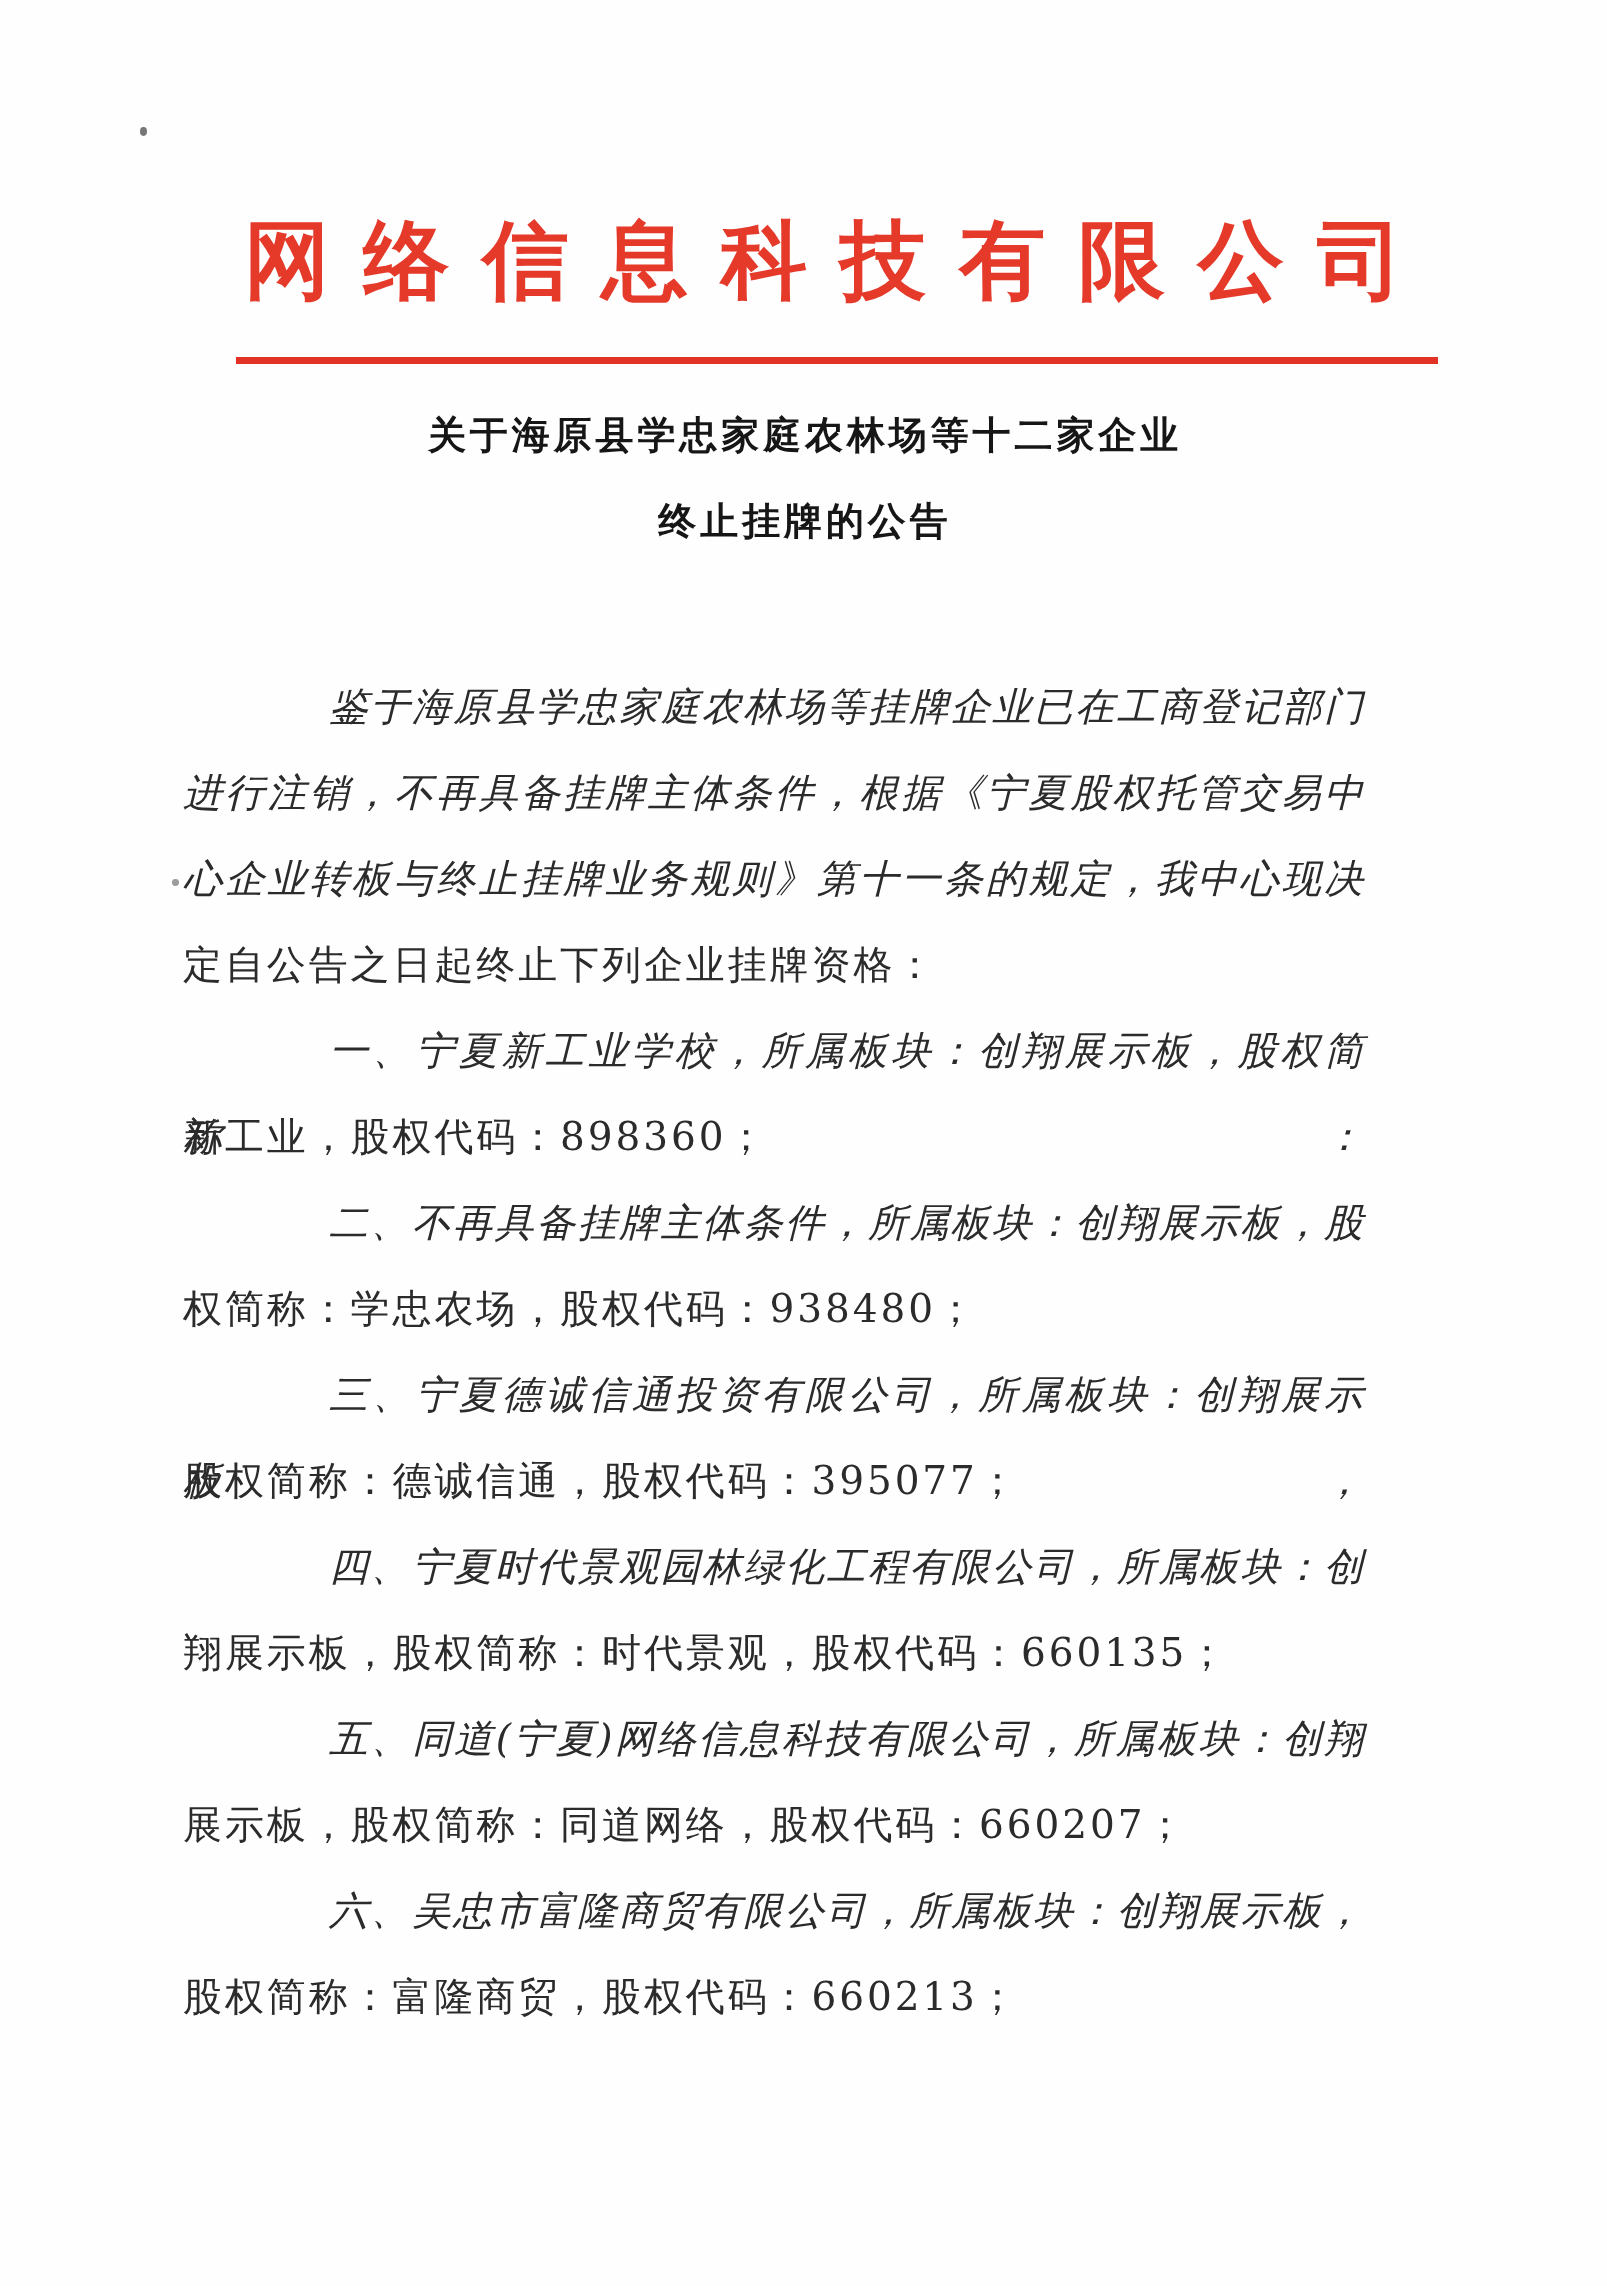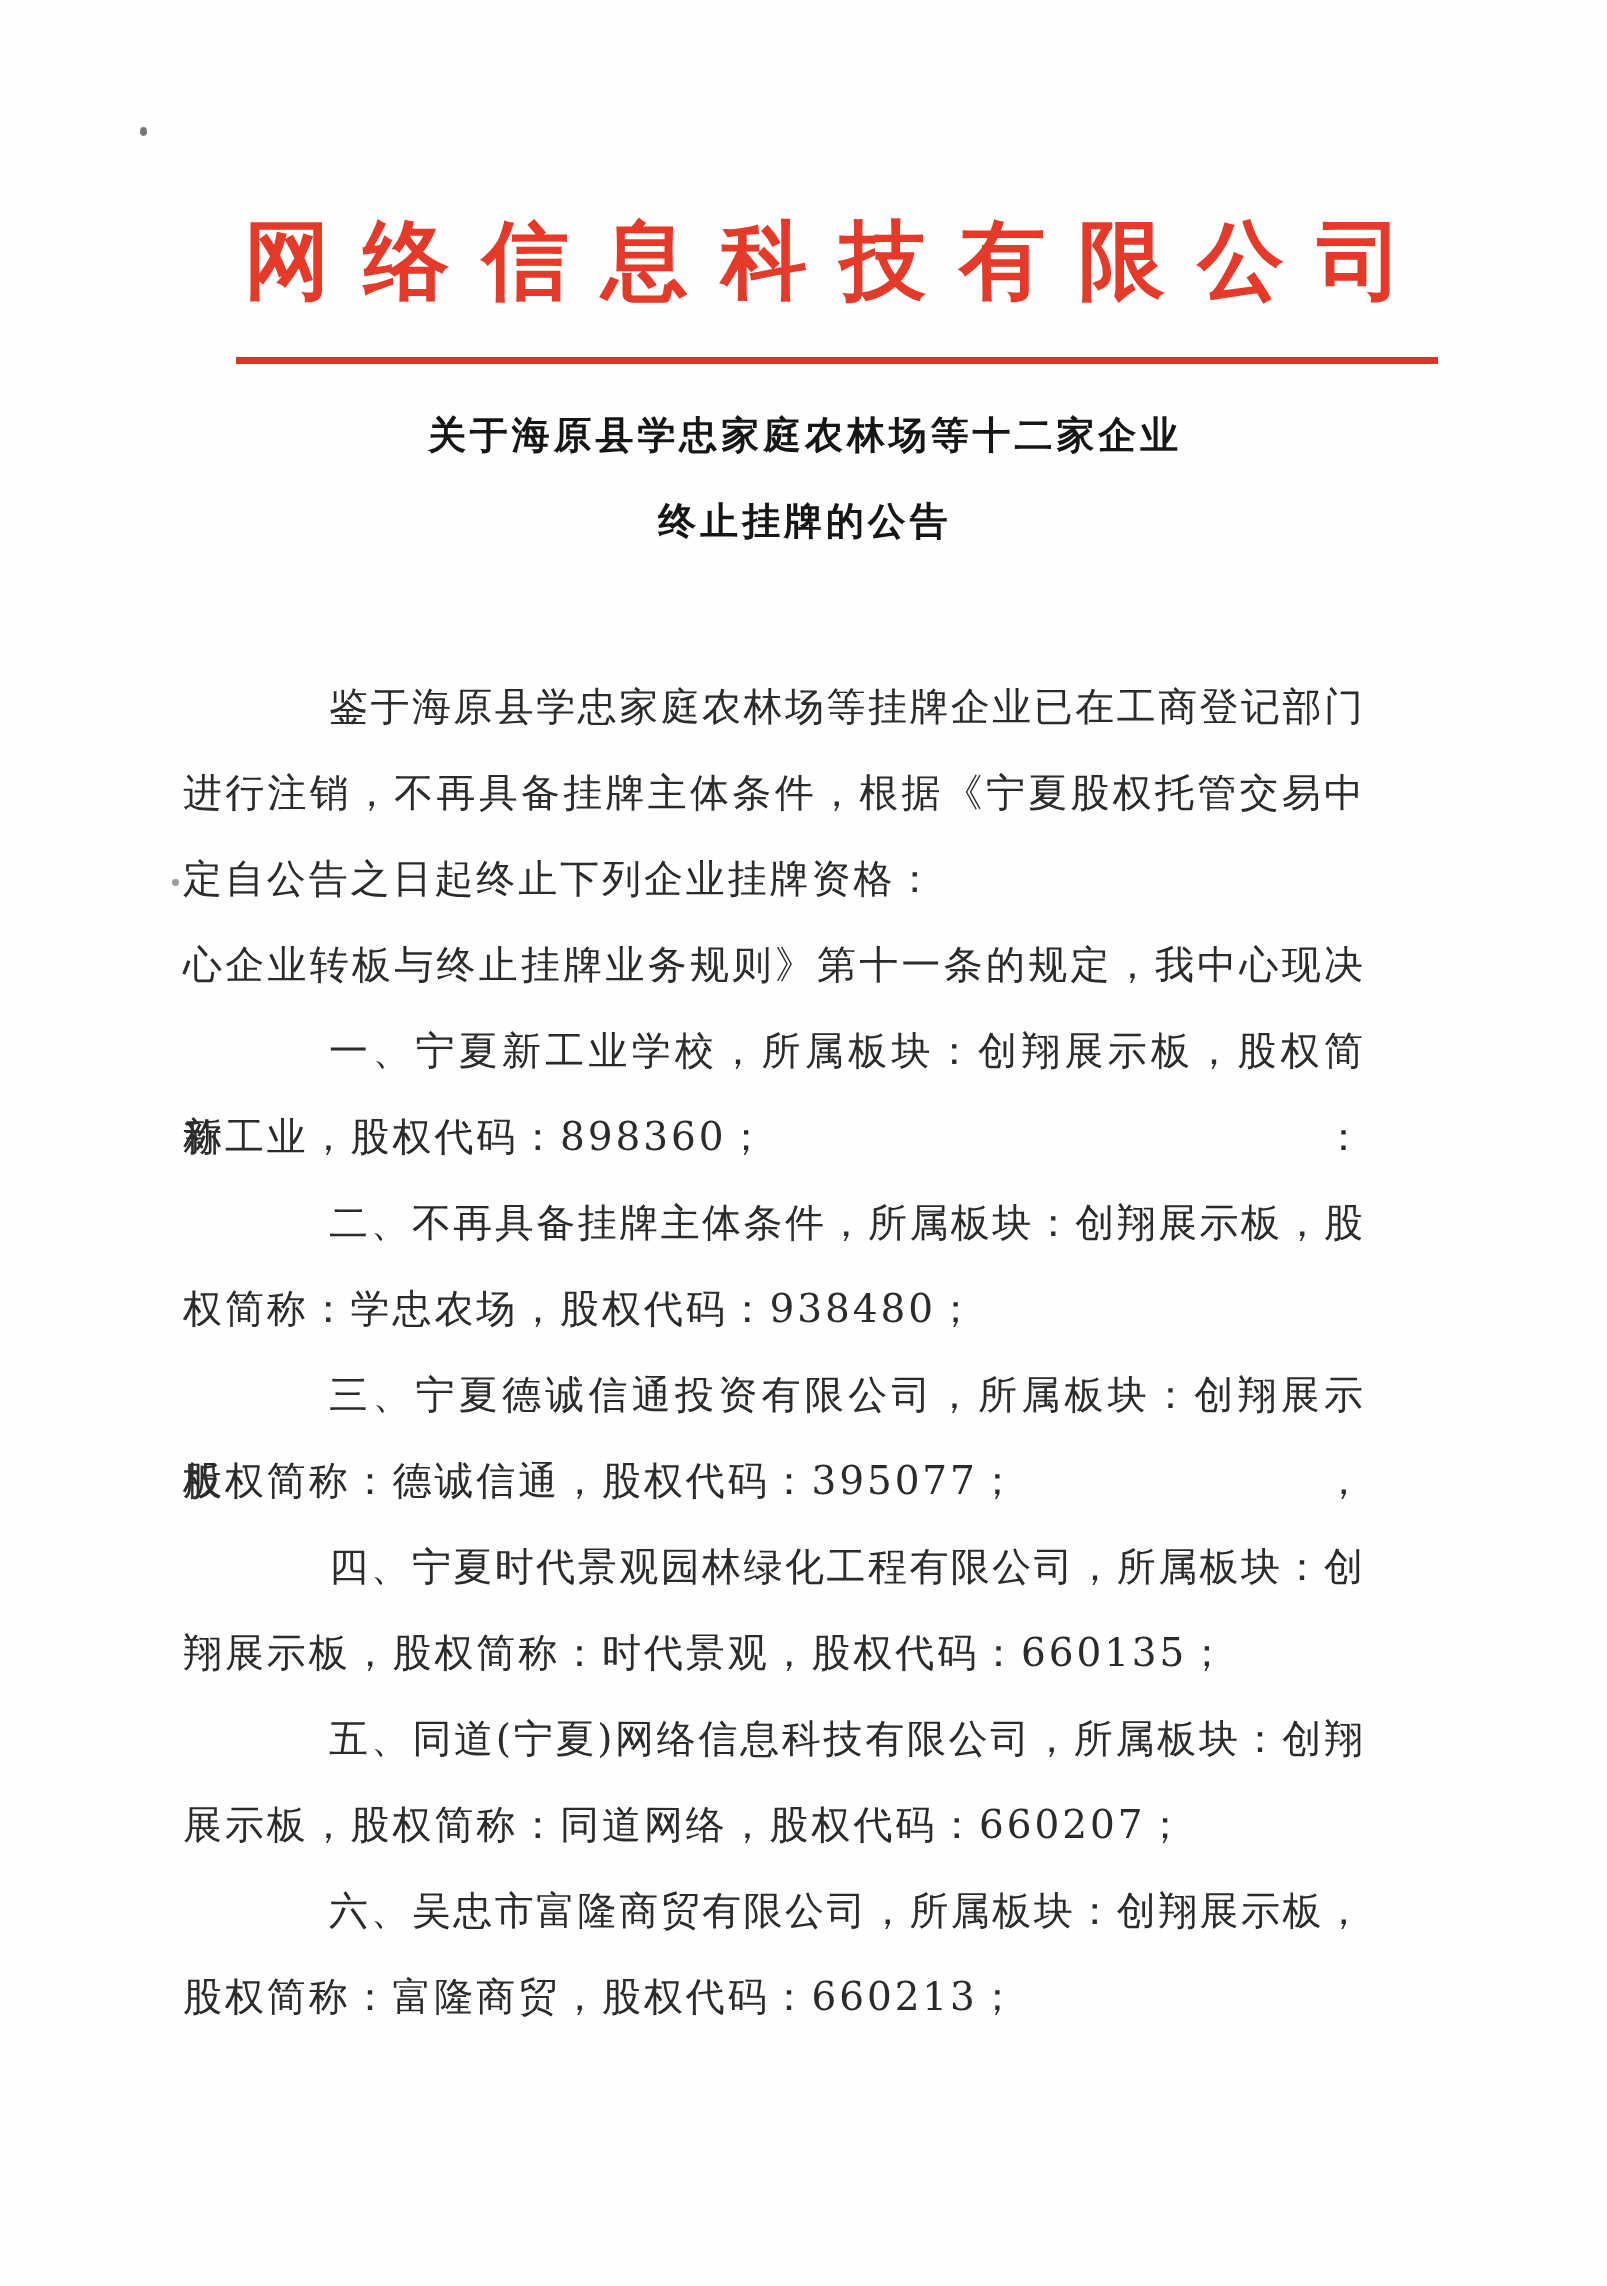--- a/index.html
+++ b/index.html
@@ -64,20 +64,21 @@
   }
   .line {
     height: 86px;
     line-height: 86px;
     letter-spacing: 2.9px;
   }
   .line.justify {
     text-align: justify;
     text-align-last: justify;
     letter-spacing: 2px;
+    font-style: italic;
   }
   .line.indent {
     text-indent: 146px;
   }
   .line.plain {
     white-space: nowrap;
   }
   
   .speck {
     position: absolute;
@@ -99,22 +100,22 @@
 
   <div class="divider"></div>
 
   <div class="doc-title l1">关于海原县学忠家庭农林场等十二家企业</div>
 
   <div class="doc-title l2">终止挂牌的公告</div>
 
   <div class="body-text">
     <div class="line justify indent">鉴于海原县学忠家庭农林场等挂牌企业已在工商登记部门</div>
     <div class="line justify">进行注销，不再具备挂牌主体条件，根据《宁夏股权托管交易中</div>
+    <div class="line justify">心企业转板与终止挂牌业务规则》第十一条的规定，我中心现决</div>
     <div class="line plain">定自公告之日起终止下列企业挂牌资格：</div>
-    <div class="line justify">心企业转板与终止挂牌业务规则》第十一条的规定，我中心现决</div>
 
     <div class="line justify indent">一、宁夏新工业学校，所属板块：创翔展示板，股权简称：</div>
     <div class="line plain">新工业，股权代码：898360；</div>
 
     <div class="line justify indent">二、不再具备挂牌主体条件，所属板块：创翔展示板，股</div>
     <div class="line plain">权简称：学忠农场，股权代码：938480；</div>
 
     <div class="line justify indent">三、宁夏德诚信通投资有限公司，所属板块：创翔展示板，</div>
     <div class="line plain">股权简称：德诚信通，股权代码：395077；</div>
 

